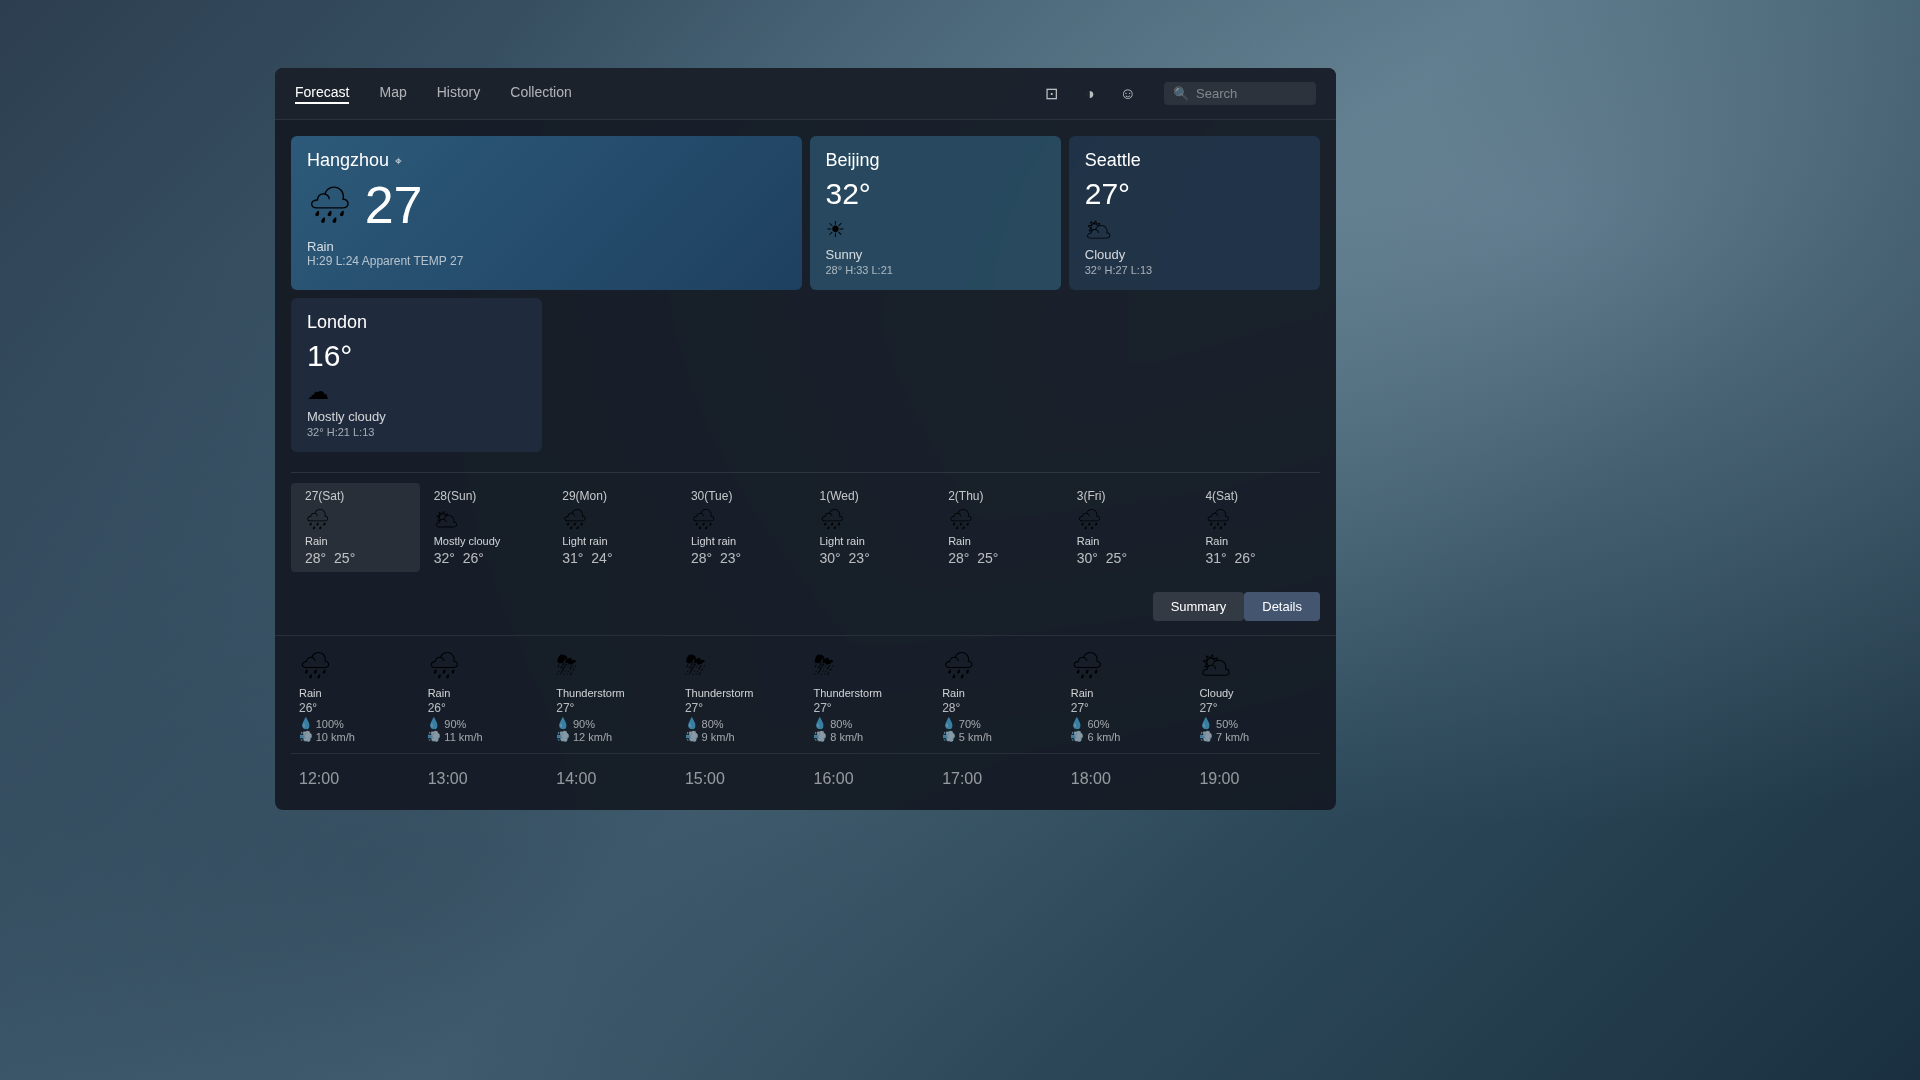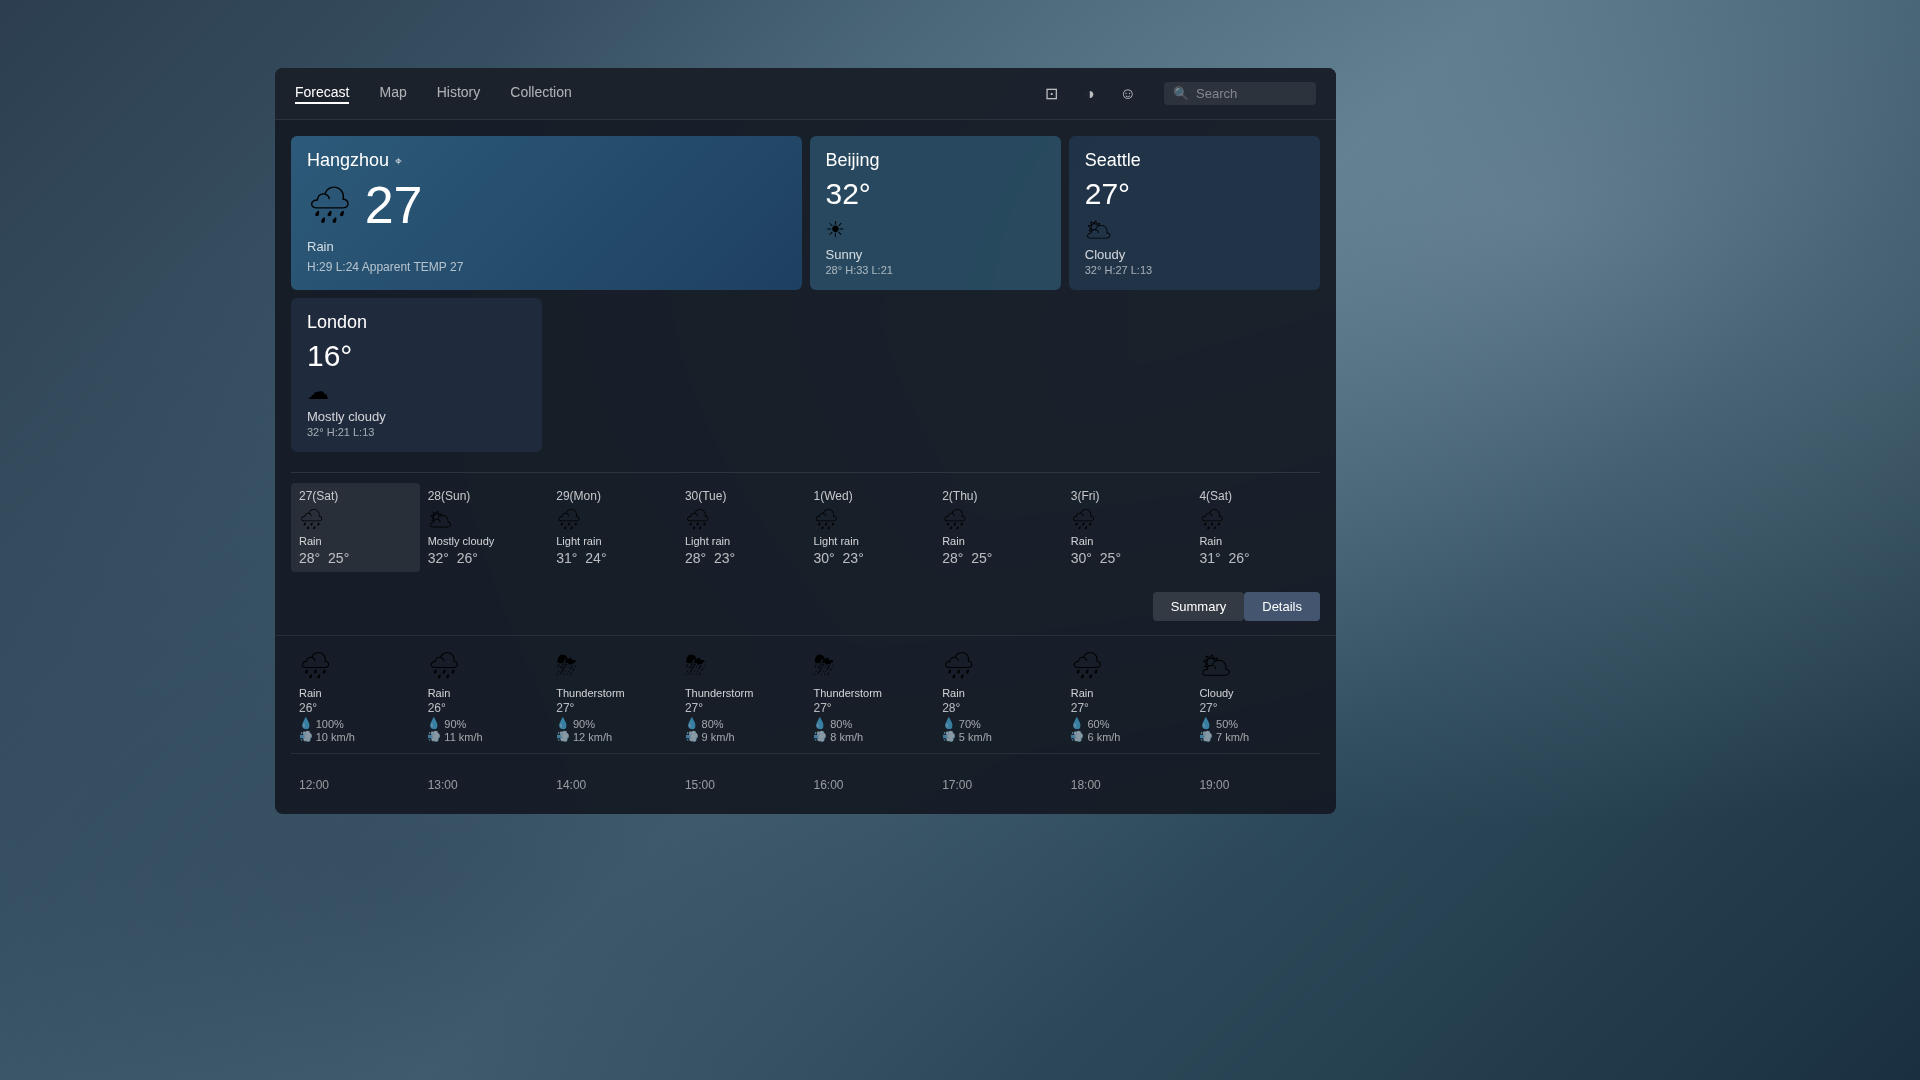--- a/index.html
+++ b/index.html
@@ -129,41 +129,41 @@
       margin: 8px 0;
     }
     .main-weather-icon { font-size: 36px; }
     .main-temp {
       font-size: 52px;
       font-weight: 200;
       color: #fff;
       line-height: 1;
     }
     .main-desc { font-size: 13px; color: rgba(255,255,255,0.8); margin-top: 4px; }
-    .main-detail { font-size: 12px; color: rgba(255,255,255,0.65); margin-top: 6px; }
+    .main-detail { font-size: 12px; color: rgba(255,255,255,0.65); margin-top: 0; }
     .sec-temp {
       font-size: 30px;
       font-weight: 200;
       color: #fff;
     }
     .sec-weather-icon { font-size: 22px; margin: 6px 0 4px; }
     .sec-desc { font-size: 13px; color: rgba(255,255,255,0.8); }
     .sec-detail { font-size: 11px; color: rgba(255,255,255,0.6); margin-top: 2px; }
     
     .weekly-section {
       padding: 8px 16px 12px;
     }
     .weekly-row {
       display: grid;
       grid-template-columns: repeat(8, 1fr);
       border-top: 1px solid rgba(255,255,255,0.1);
       padding-top: 10px;
     }
     .day-col {
-      padding: 6px 8px;
+      padding: 6px 14px;
       border-radius: 4px;
     }
     .day-col.today { background: rgba(255,255,255,0.08); }
     .day-label { font-size: 12px; color: rgba(255,255,255,0.75); margin-bottom: 4px; }
     .day-icon { font-size: 20px; margin-bottom: 4px; }
     .day-desc { font-size: 11px; color: rgba(255,255,255,0.8); margin-bottom: 3px; }
     .day-temps { font-size: 14px; color: rgba(255,255,255,0.7); }
     .day-temps span { margin-right: 4px; }
     
     .forecast-actions {
@@ -195,21 +195,21 @@
       display: grid;
       grid-template-columns: repeat(8, 1fr);
     }
     .hour-col {
       padding: 6px 8px;
     }
     .hour-icon { font-size: 26px; margin-bottom: 6px; }
     .hour-desc { font-size: 11px; color: rgba(255,255,255,0.8); }
     .hour-temp { font-size: 12px; color: rgba(255,255,255,0.7); margin: 2px 0; }
     .hour-stat { font-size: 11px; color: rgba(255,255,255,0.6); display: flex; align-items: center; gap: 3px; }
-    .hour-time { font-size: 12px; color: rgba(255,255,255,0.55); margin-top: 8px; }
+    .hour-time { font-size: 16px; color: rgba(255,255,255,0.55); }
     .divider-h { height: 1px; background: rgba(255,255,255,0.08); margin: 4px 0 10px; }
   </style>
 </head>
 <body>
 
 <div class="bg"></div>
 
 <div class="app-window">
 
   <nav class="nav">

